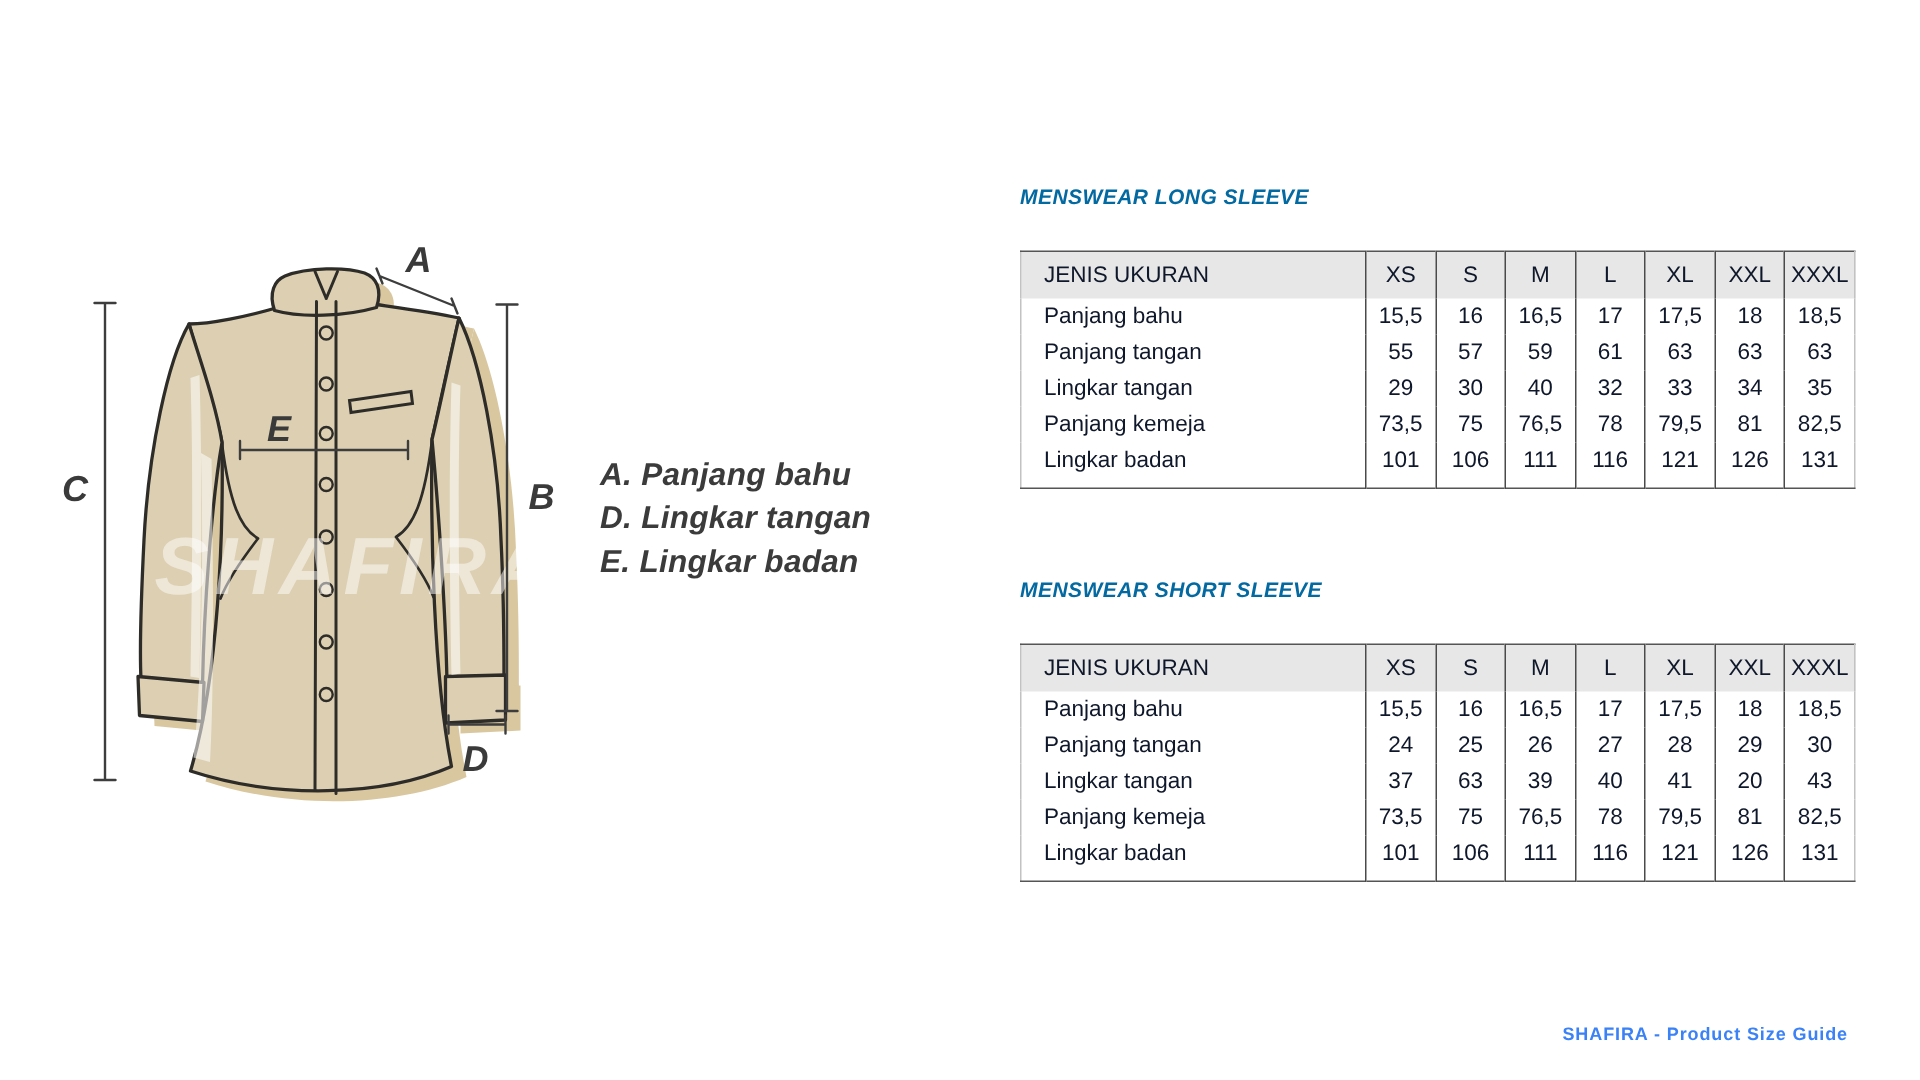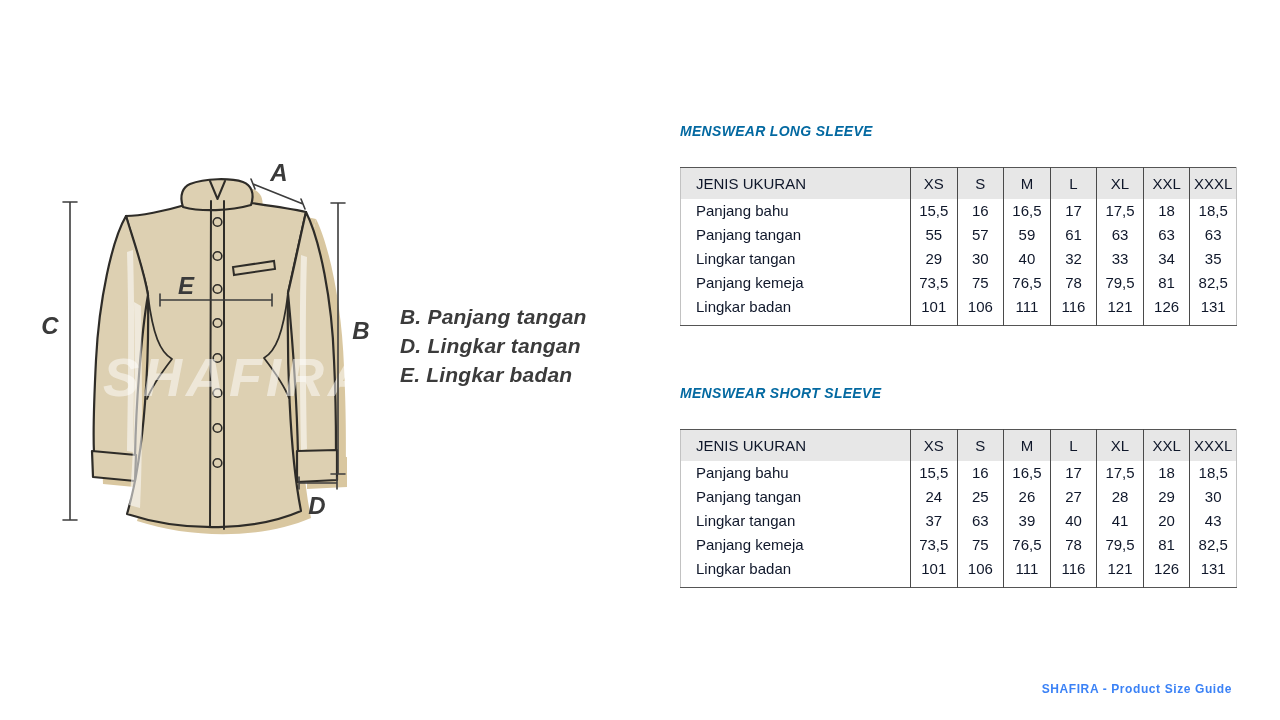--- a/index.html
+++ b/index.html
@@ -133,21 +133,21 @@
         <text x="279" y="181">A</text>
         <text x="361" y="339">B</text>
         <text x="50" y="334">C</text>
         <text x="317" y="514">D</text>
         <text x="186" y="294">E</text>
       </g>
     </svg>
   </div>
 
   <ul class="legend">
-      <li>B. Panjang tangan</li>
+      <li>A. Panjang bahu</li>
       <li>D. Lingkar tangan</li>
       <li>E. Lingkar badan</li>
     </ul>
 
   <div class="tables">
       <div class="table-block table-block-0">
         <div class="table-title">MENSWEAR LONG SLEEVE</div>
         <table class="size-table">
           <colgroup>
             <col class="label-col">

